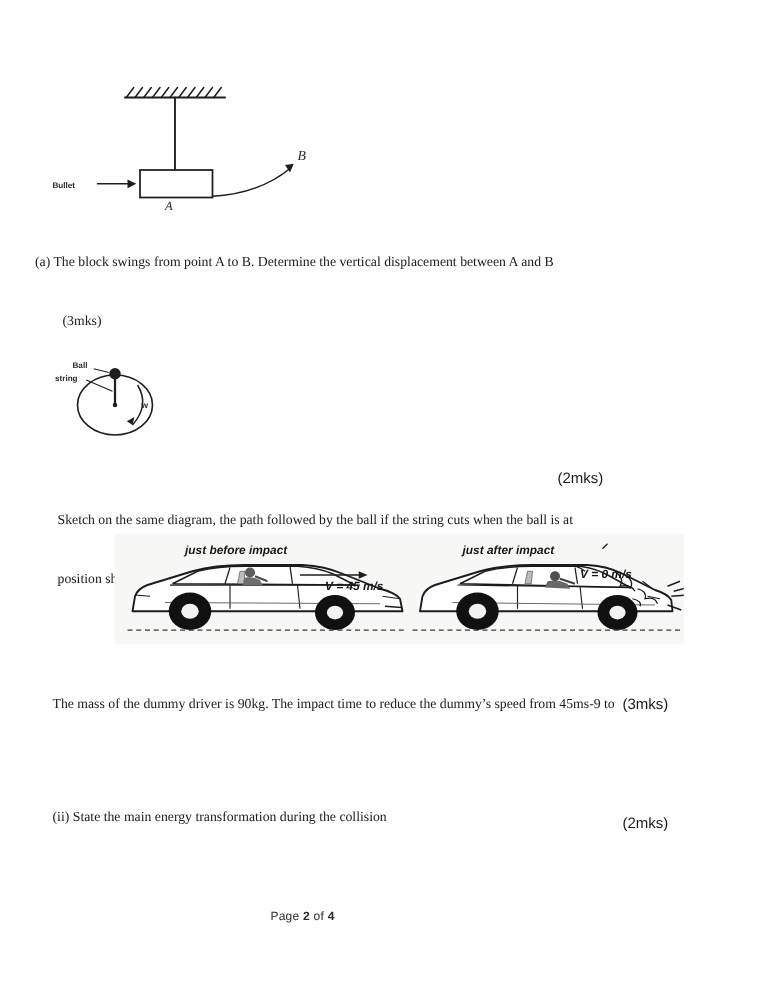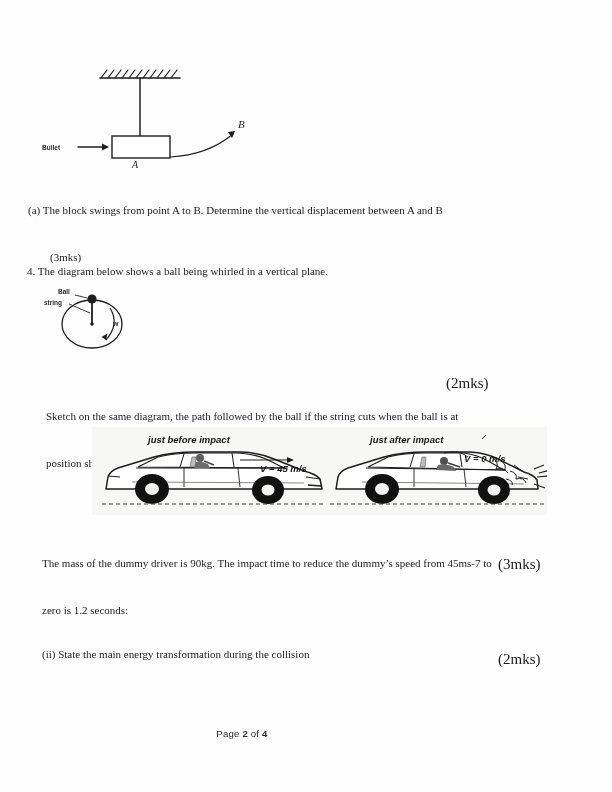--- a/index.html
+++ b/index.html
@@ -26,22 +26,22 @@
     position: absolute;
     font-family: "Liberation Serif", "DejaVu Serif", serif;
     font-size: 11px;
     line-height: 15.6px;
     color: #1b1b1b;
     white-space: pre;
   }
   .qline { display: block; white-space: pre; }
   .marks-right {
     position: absolute;
-    font-family: Liberation Serif, serif;
-    font-size: 15px;
+    font-family: Liberation Sans, sans-serif;
+    font-size: 12px;
     color: #1b1b1b;
   }
 
   
   #fig-pendulum {
     position: absolute;
     left: 28px;
     top: 56px;
     width: 270px;
     height: 112px;
@@ -123,21 +123,20 @@
       <text x="104" y="112" font-family="Liberation Serif, DejaVu Serif, serif" font-size="10" font-style="italic" fill="#2b2b2b">A</text>
       <text x="210" y="72" font-family="Liberation Serif, DejaVu Serif, serif" font-size="11" font-style="italic" fill="#2b2b2b">B</text>
     </svg>
   </div>
 
   <div class="qtext" style="left:28px; top:172px; width:560px;">
     <span class="qline">(a) The block swings from point A to B. Determine the vertical displacement between A and B</span>
     <span class="qline" style="padding-left:22px;">(3mks)</span>
   </div>
 
-  <div class="qtext" style="left:27px; top:264px; width:560px;">4. The diagram below shows a ball being whirled in a vertical plane.</div>
 
   <div id="fig-ball">
     <svg width="120" height="70" viewBox="0 0 120 70" xmlns="http://www.w3.org/2000/svg">
       <g stroke="#1e1e1e" fill="none">
 
         <ellipse cx="48" cy="38" rx="30" ry="24" stroke-width="1.3"></ellipse>
 
         <line x1="48" y1="38" x2="48" y2="14" stroke-width="1.8"></line>
 
         <circle cx="48" cy="38" r="1.8" fill="#1e1e1e" stroke="none"></circle>
@@ -260,22 +259,21 @@
       <text x="372" y="35" font-family="Liberation Sans, DejaVu Sans, sans-serif" font-size="9.5" font-weight="bold" font-style="italic" fill="#161616">V = 0 m/s</text>
 
       <line x1="390" y1="12" x2="394" y2="8" stroke="#1c1c1c" stroke-width="1"></line>
       <path d="M352 26 Q366 22 376 30" stroke="#1c1c1c" stroke-width="1" fill="none"></path>
 
       <line x1="238" y1="77" x2="452" y2="77" stroke="#3a3a3a" stroke-width="1" stroke-dasharray="4 3"></line>
     </svg>
   </div>
 
   <div class="qtext" style="left:42px; top:525px; width:552px;">
-    <span class="qline">The mass of the dummy driver is 90kg. The impact time to reduce the dummy’s speed from 45ms-7 to</span>
-    <span class="qline">zero is 1.2 seconds:</span>
+    <span class="qline">The mass of the dummy driver is 90kg. The impact time to reduce the dummy’s speed from 45ms-9 to</span>
   </div>
   <div class="marks-right" style="left:498px; top:556px;">(3mks)</div>
 
   <div class="qtext" style="left:42px; top:647px; width:552px;">(ii) State the main energy transformation during the collision</div>
   <div class="marks-right" style="left:498px; top:651px;">(2mks)</div>
 
   <div id="page-footer">
     <span>Page </span><b>2</b><span> of </span><b>4</b>
   </div>
 

